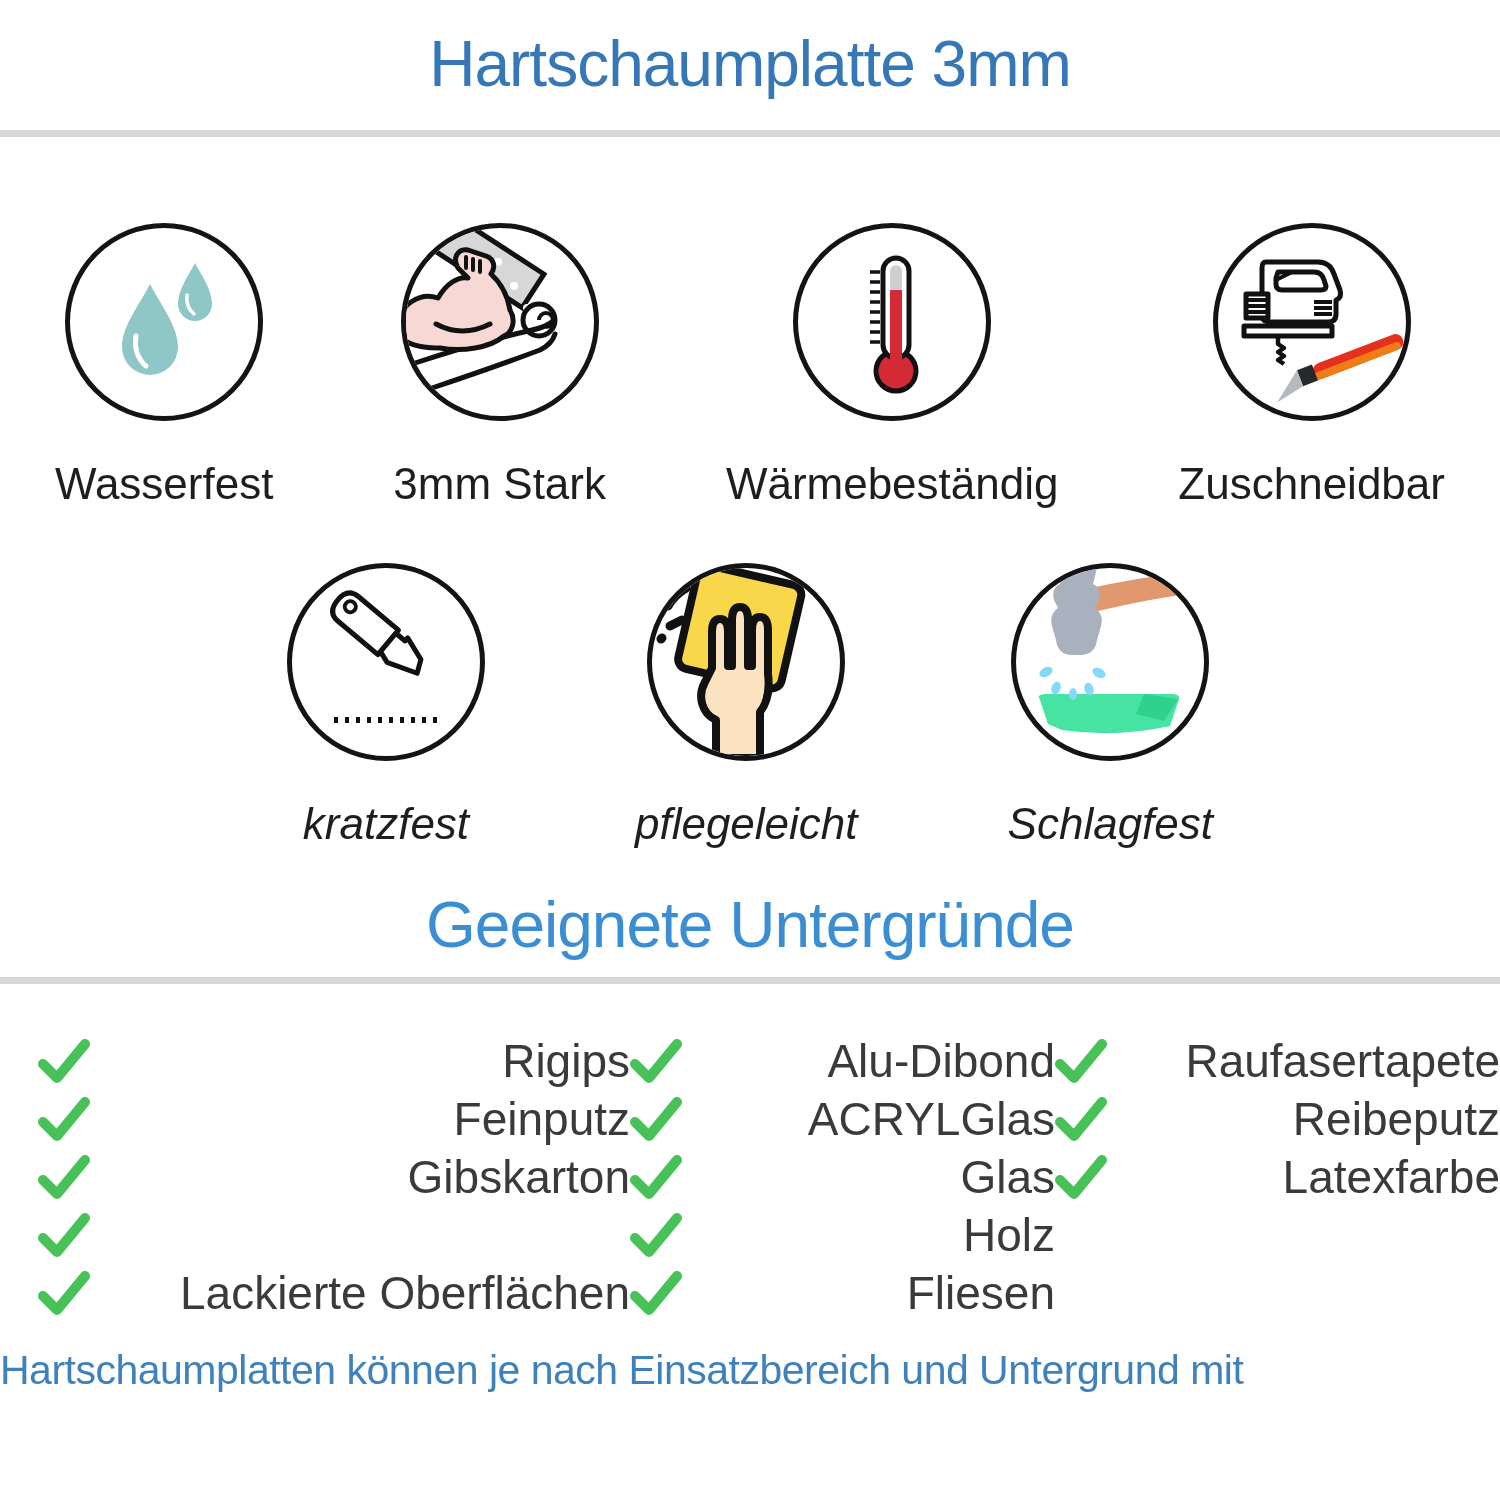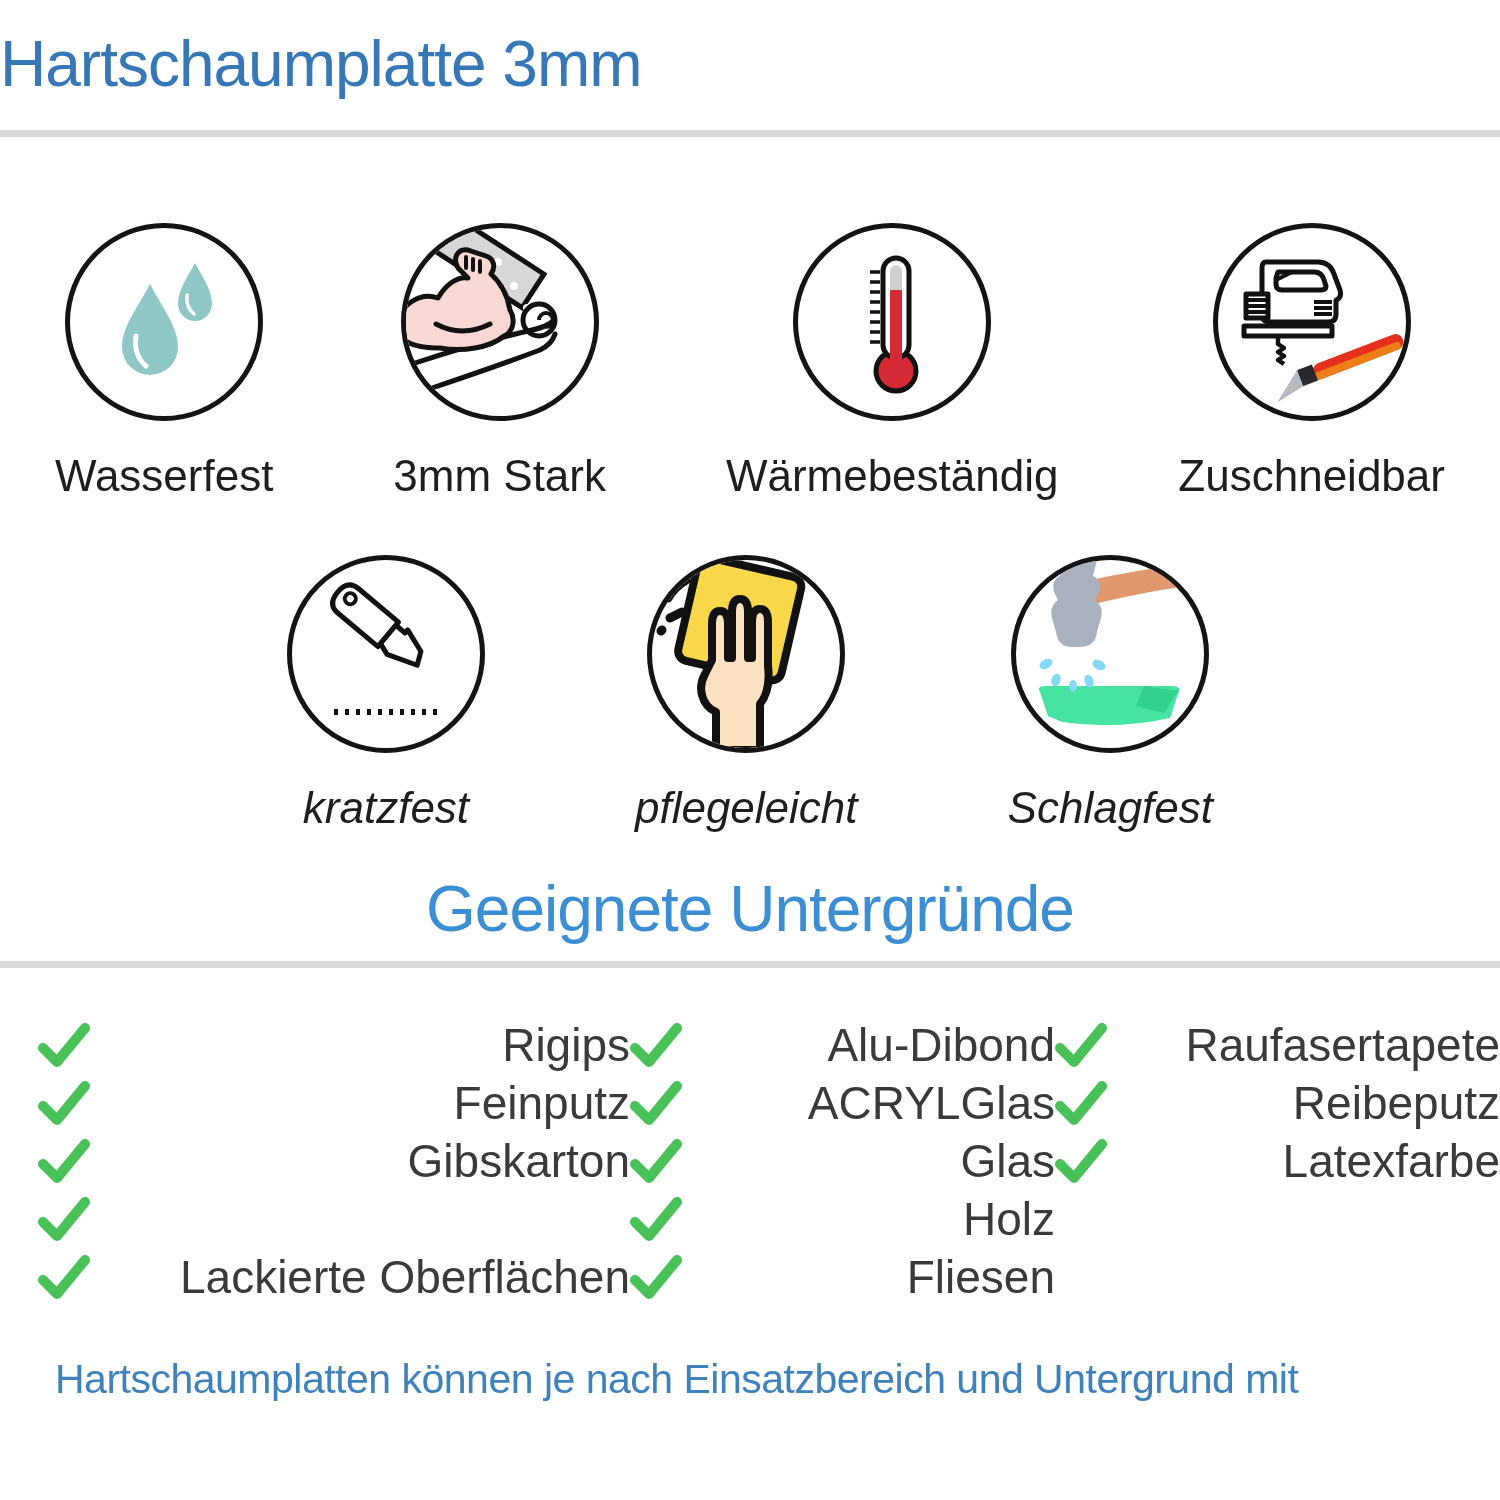--- a/index.html
+++ b/index.html
@@ -1,43 +1,43 @@
 <!DOCTYPE html>
 <html><head>
 <meta charset="utf-8">
 <style>
   * { margin:0; padding:0; box-sizing:border-box; }
   body { background:#fff; font-family:"Liberation Sans","DejaVu Sans",sans-serif; }
   .canvas { width:1500px; height:1500px; background:#ffffff; overflow:hidden; position:relative; }
 
-  .main-title { margin-top:26px; height:76px; line-height:76px; 
+  .main-title { margin-top:26px; height:76px; line-height:76px; text-align:center;
     font-size:64px; color:#3577b7; letter-spacing:-1px; }
   .sub-title { margin-top:38px; height:76px; line-height:76px; text-align:center;
     font-size:64px; color:#3b8ed4; letter-spacing:-1px; }
   .divider { width:100%; height:7px; background:#d8d8d8; margin-top:28px; }
   .divider2 { margin-top:14px; }
 
   .feat-row1 { display:flex; justify-content:space-between; padding:0 55px; margin-top:86px; }
   .feat-row2 { display:flex; justify-content:center; gap:150px; margin-top:54px;font-style:italic; }
-  .feature { display:flex; flex-direction:column; align-items:center; }
+  .feature { display:flex; flex-direction:column; align-items:center;gap:8px; }
   .icon-circle { width:198px; height:198px; border:5px solid #141414; border-radius:50%;
     overflow:hidden; background:#fff; position:relative; }
   .icon-circle svg { width:100%; height:100%; display:block; }
   .feat-label { margin-top:30px; font-size:44px; color:#1e1e1e; white-space:nowrap; }
 
   .substrate-grid { display:flex; margin-top:48px; padding-left:38px; }
   .sub-col { list-style:none; }
   .sub-col.c1 { width:592px; }
   .sub-col.c2 { width:425px; }
   .sub-col.c3 { flex:1; }
   .sub-item { display:flex; align-items:center; height:58px; gap:26px;
     font-size:46px; color:#3a3a3a; white-space:nowrap;justify-content:space-between; }
   .check { width:52px; height:44px; flex:0 0 auto; }
 
-  .footer-note { margin-top:45px; padding-left:55px; font-size:41px; line-height:56px;
+  .footer-note { margin-top:20px; font-size:41px; line-height:56px;
     color:#3e81bd; letter-spacing:-0.5px; }
   .footer-note div { white-space:nowrap; }
 </style>
 </head>
 <body>
 
 <div class="canvas">
 
   <div class="main-title">Hartschaumplatte 3mm</div>
   <div class="divider"></div>

